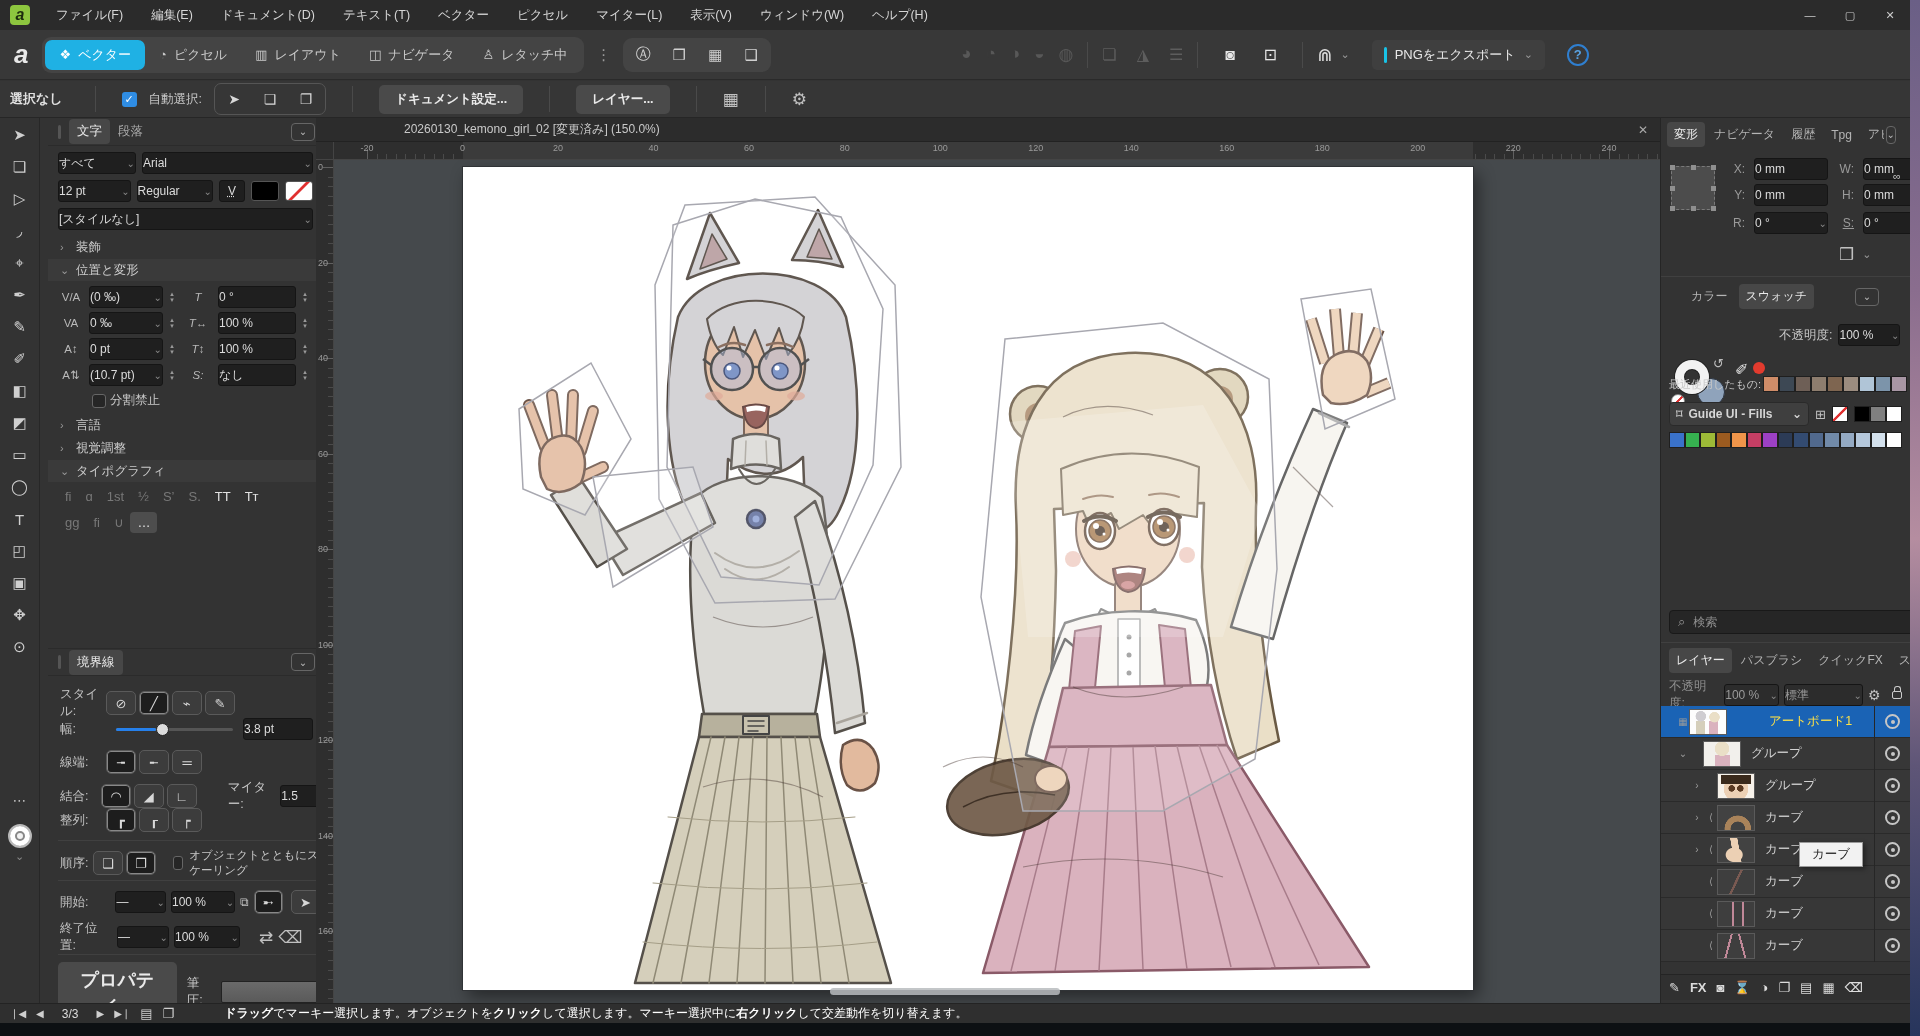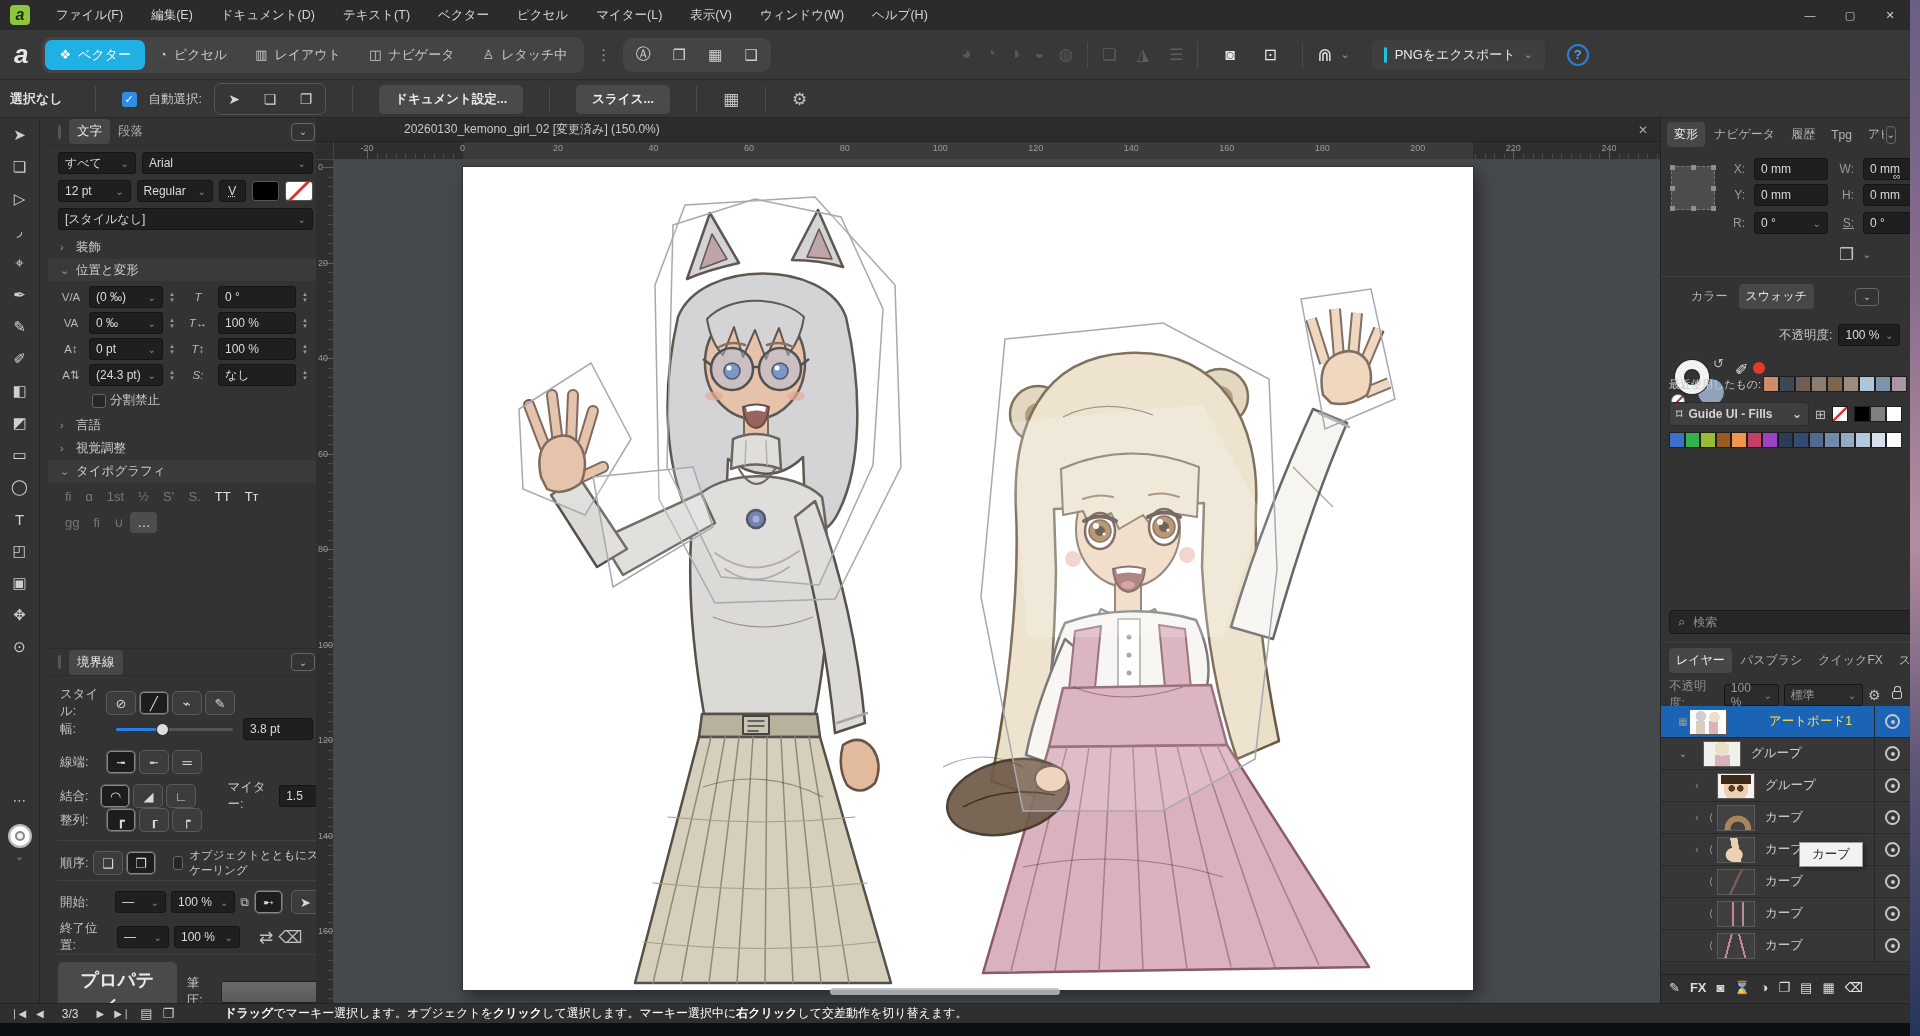--- a/index.html
+++ b/index.html
@@ -65,21 +65,21 @@
   
   .left-panel{position:absolute;left:48px;top:118px;width:276px;height:887px;background:#333;border-right:1px solid #252525;overflow:hidden;}
   .lp-abs{position:absolute;left:0;width:100%;}
   .panel-head{display:flex;align-items:center;height:28px;padding-left:10px;background:#333;border-bottom:1px solid #2b2b2b;}
   .drag-nub{width:3px;height:14px;background:#555;border-radius:2px;margin-right:8px;}
   .ptab2{font-size:12.5px;color:#aaa;padding:4px 8px;border-radius:4px;}
   .ptab2[data-active="true"]{background:#474747;color:#e8e8e8;}
   .collapse-btn{margin-left:auto;margin-right:8px;width:24px;height:18px;border:1px solid #666;border-radius:4px;
     color:#bbb;font-size:10px;display:flex;align-items:center;justify-content:center;}
   .field{background:#1f1f1f;border:1px solid #151515;border-radius:3px;height:22px;display:flex;align-items:center;
-    padding:0 6px;color:#dcdcdc;font-size:12px;}
+    padding:0 0;color:#dcdcdc;font-size:12px;}
   .field .dd{margin-left:auto;color:#888;font-size:10px;}
   .spin{width:12px;display:flex;flex-direction:column;align-items:center;justify-content:center;color:#999;font-size:7px;line-height:6px;}
   .sect-head{display:flex;align-items:center;gap:8px;color:#cccccc;font-size:12.5px;padding-left:12px;height:22px;}
   .sect-chev{color:#999;font-size:11px;width:8px;}
   .icon-label{color:#b9b9b9;font-size:11.5px;width:30px;text-align:center;}
   .swatch-box{width:30px;height:20px;border:1px solid #555;border-radius:3px;}
   .glyph-btn{color:#787878;font-size:13px;padding:3px 7px;border-radius:4px;}
   .glyph-btn[data-on="true"]{color:#e2e2e2;}
   .glyph-btn[data-sel="true"]{background:#4d4d4d;color:#e2e2e2;}
   .stroke-lbl{color:#c2c2c2;font-size:12.5px;width:58px;padding-left:12px;}
@@ -289,21 +289,21 @@
     <span class="chk">✓</span>
     <span class="ctx-label">自動選択:</span>
     <div class="asel-group">
           <span class="asel">➤</span>
           <span class="asel">❏</span>
           <span class="asel">❐</span>
         </div>
     <span class="sep-v"></span>
     <button class="ctx-btn" style="border:none">ドキュメント設定...</button>
     <span class="sep-v"></span>
-    <button class="ctx-btn" style="border:none">スライス...</button>
+    <button class="ctx-btn" style="border:none">レイヤー...</button>
     <span class="sep-v"></span>
     <span class="ctx-icon">▦</span>
     <span class="sep-v"></span>
     <span class="ctx-icon">⚙</span>
   </div>
 
   <div class="tools-col">
     <div>
           <div class="tool">
         <span data-sel="true">➤</span>
@@ -444,21 +444,21 @@
         <span class="spin">▴<br>▾</span>
         <span class="icon-label" style="width:34px;font-style:italic">T↕</span>
         <div class="field" style="width:78px">
               <span>100 %</span>
             </div>
         <span class="spin">▴<br>▾</span>
       </div>
           <div class="row" style="height:26px;padding:0 8px;gap:3px">
         <span class="icon-label">A⇅</span>
         <div class="field" style="width:74px">
-              <span>(24.3 pt)</span>
+              <span>(10.7 pt)</span>
               <span class="dd">⌄</span>
             </div>
         <span class="spin">▴<br>▾</span>
         <span class="icon-label" style="width:34px;font-style:italic">S:</span>
         <div class="field" style="width:78px">
               <span>なし</span>
             </div>
         <span class="spin">▴<br>▾</span>
       </div>
         </div>

